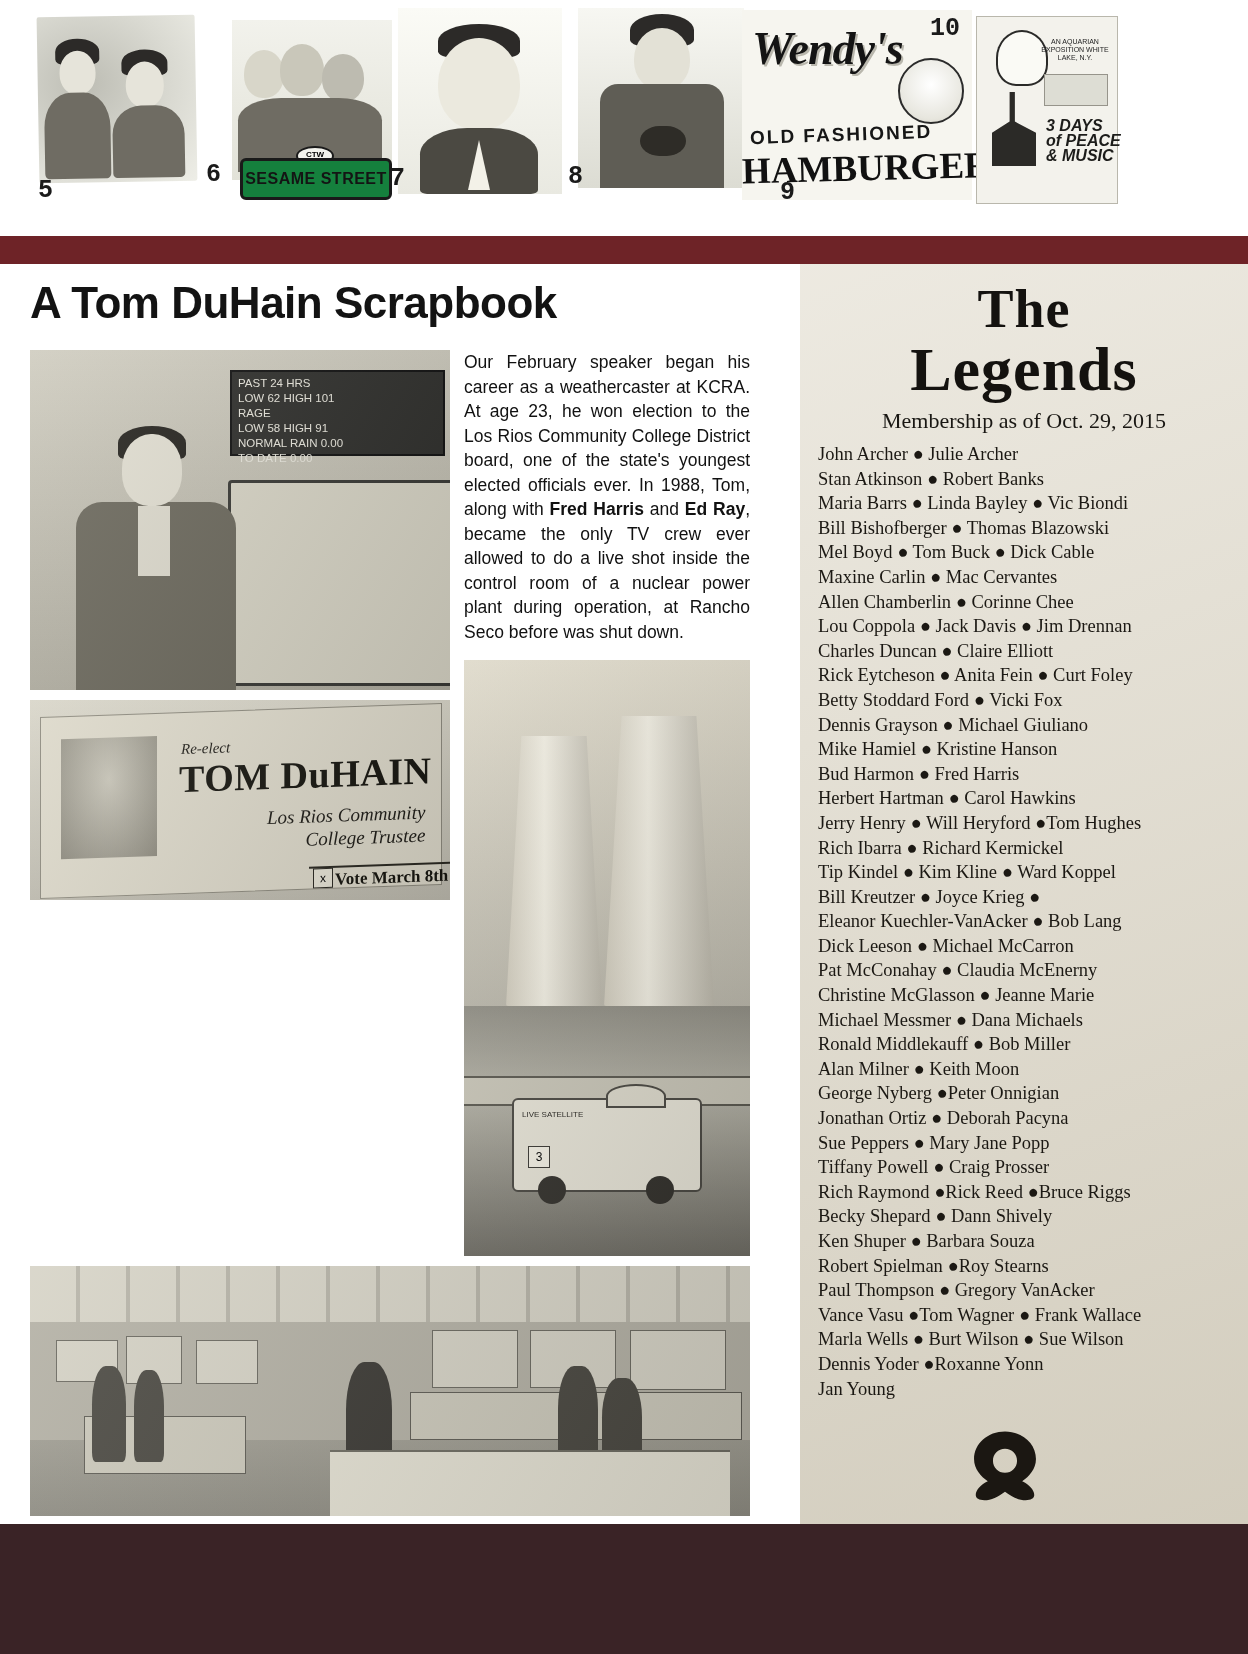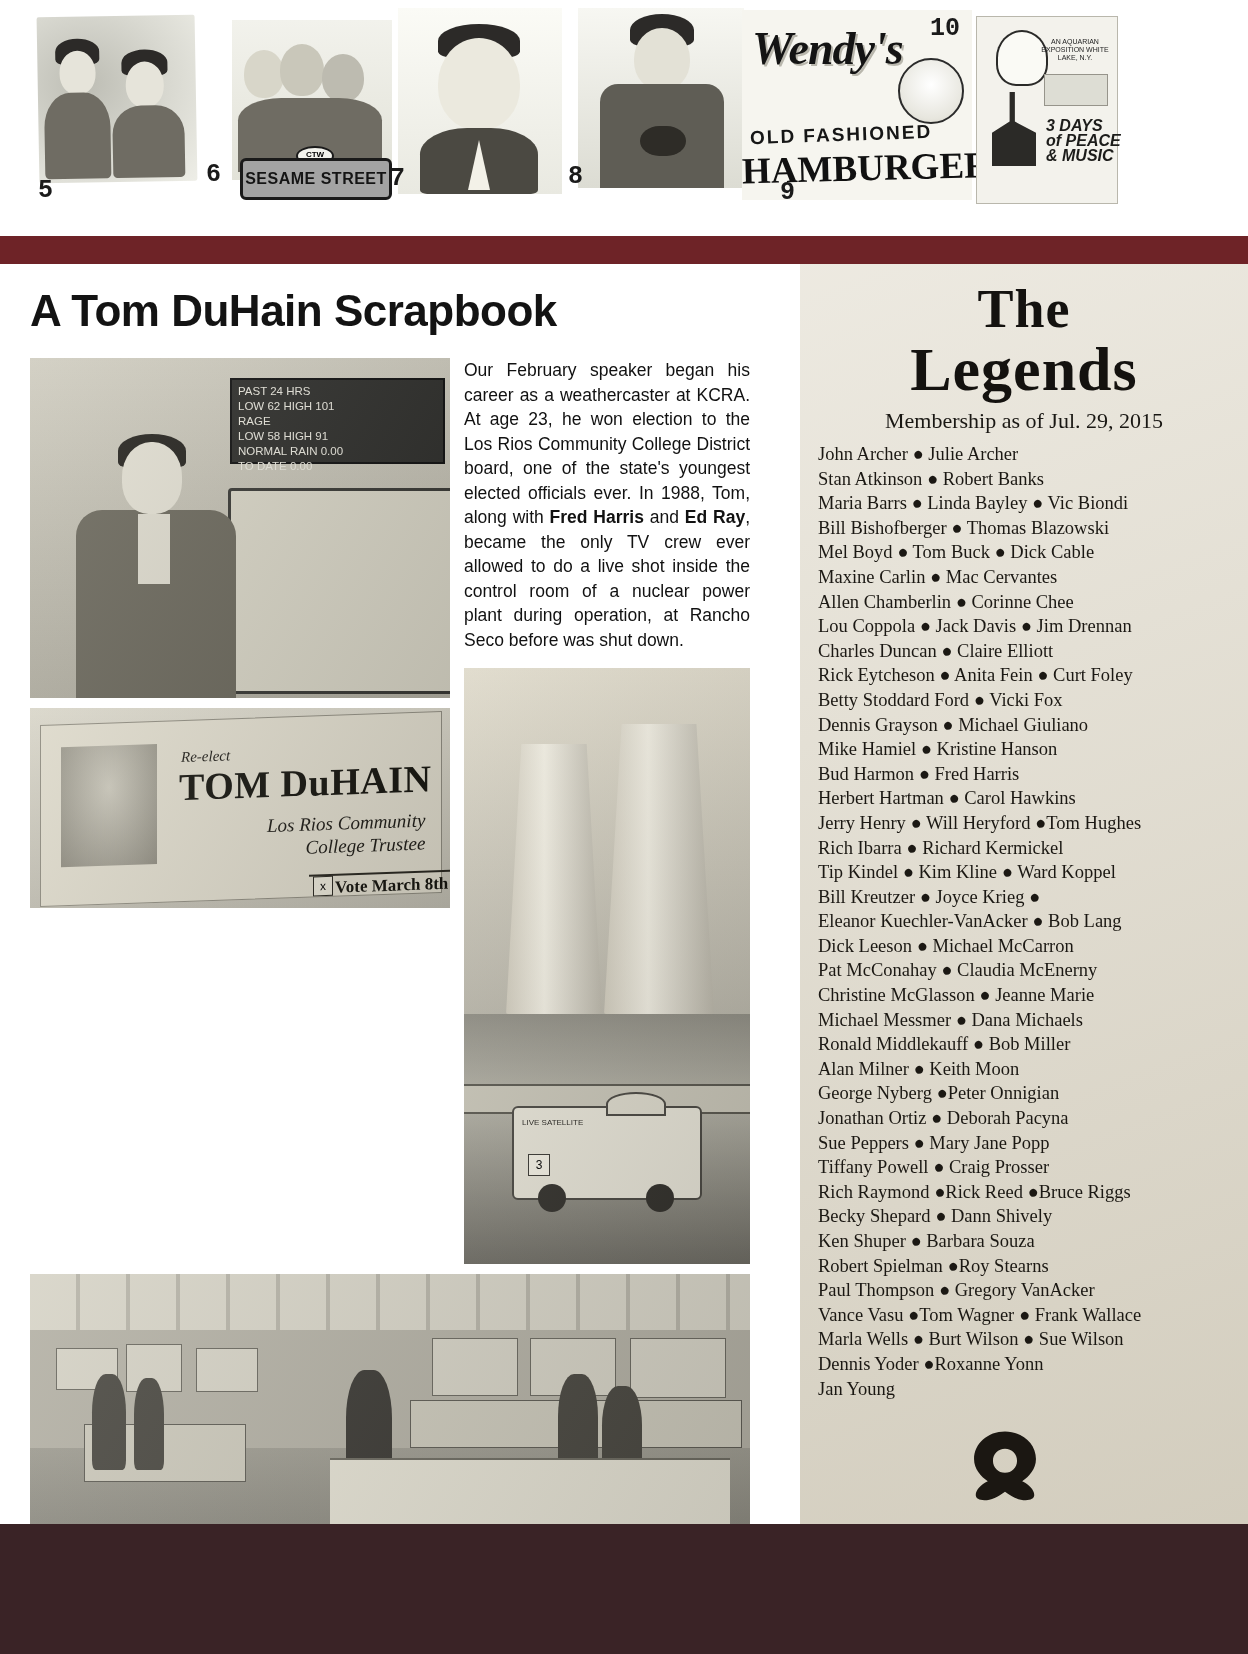--- a/index.html
+++ b/index.html
@@ -48,21 +48,21 @@
   .hair { position:absolute; border-radius:50% 50% 20% 20%; background:#2c2a28; }
   .body-sketch { position:absolute; background:#6f6c63; border-radius:40% 40% 6% 6%; }
 
   
   .clip6 {
     left: 232px; top: 20px; width: 160px; height: 160px;
     background: linear-gradient(#f2f2ec,#e2e2d8);
   }
   .sesame-sign {
     position:absolute; left:240px; top:158px; width:146px; height:36px;
-    border:3px solid #1a1a1a; border-radius:6px; background:#a3a3a3;
+    border:3px solid #1a1a1a; border-radius:6px; background:#15803d;
     display:flex; align-items:center; justify-content:center;
     font-family:"Liberation Sans", sans-serif; font-weight:bold; font-size:16px;
     letter-spacing:0.5px; color:#141414;
   }
   .ctw-tag {
     position:absolute; left:296px; top:146px; width:34px; height:16px;
     border:2px solid #1a1a1a; border-radius:50%; background:#f4f4ee;
     font-size:8px; text-align:center; line-height:14px;
     font-family:"Liberation Sans", sans-serif; font-weight:bold;
   }
@@ -177,21 +177,21 @@
     line-height:24.6px;
     color:#1b1813;
   }
   .legends-names .row { white-space:nowrap; }
   .record-logo {
     position:absolute; left:962px; top:1428px; width:86px; height:74px;
   }
 
   
   .left-col {
-    position:absolute; left:0px; top:264px; width:632px; height:1262px;
+    position:absolute; left:0px; top:256px; width:632px; height:1262px;
   }
   .scrap-title {
     position:absolute; left:30px; top:22px;
     font-family:"Liberation Sans", sans-serif;
     font-weight:bold; font-size:44px; color:#131313;
     letter-spacing:-0.5px;
   }
 
   .photo {
     position:absolute;
@@ -503,21 +503,21 @@
       <span class="bold">Mel Boyd</span><span> has put together what promises to be a dynamite program for our April 9 meeting. VBL members who are also book authors will be sharing the inside story of their publications. The program includes </span>
     </div>
   </div>
 </div>
 
 <div class="legends-col">
   <div class="legends-title">
     <span class="l1">The</span>
     <span class="l2">Legends</span>
   </div>
-  <div class="legends-sub">Membership as of Jul. 29, 2015</div>
+  <div class="legends-sub">Membership as of Oct. 29, 2015</div>
   <div class="legends-names" id="legends-names">
       <div class="row">John Archer ●  Julie Archer</div>
       <div class="row">Stan Atkinson ●   Robert Banks</div>
       <div class="row">Maria Barrs ●  Linda Bayley ● Vic Biondi</div>
       <div class="row">Bill Bishofberger ●   Thomas Blazowski</div>
       <div class="row">Mel Boyd ●  Tom Buck ●  Dick  Cable</div>
       <div class="row">Maxine Carlin ● Mac Cervantes</div>
       <div class="row">Allen Chamberlin ● Corinne Chee</div>
       <div class="row">Lou Coppola ● Jack Davis ● Jim Drennan</div>
       <div class="row">Charles Duncan ●   Claire Elliott</div>

